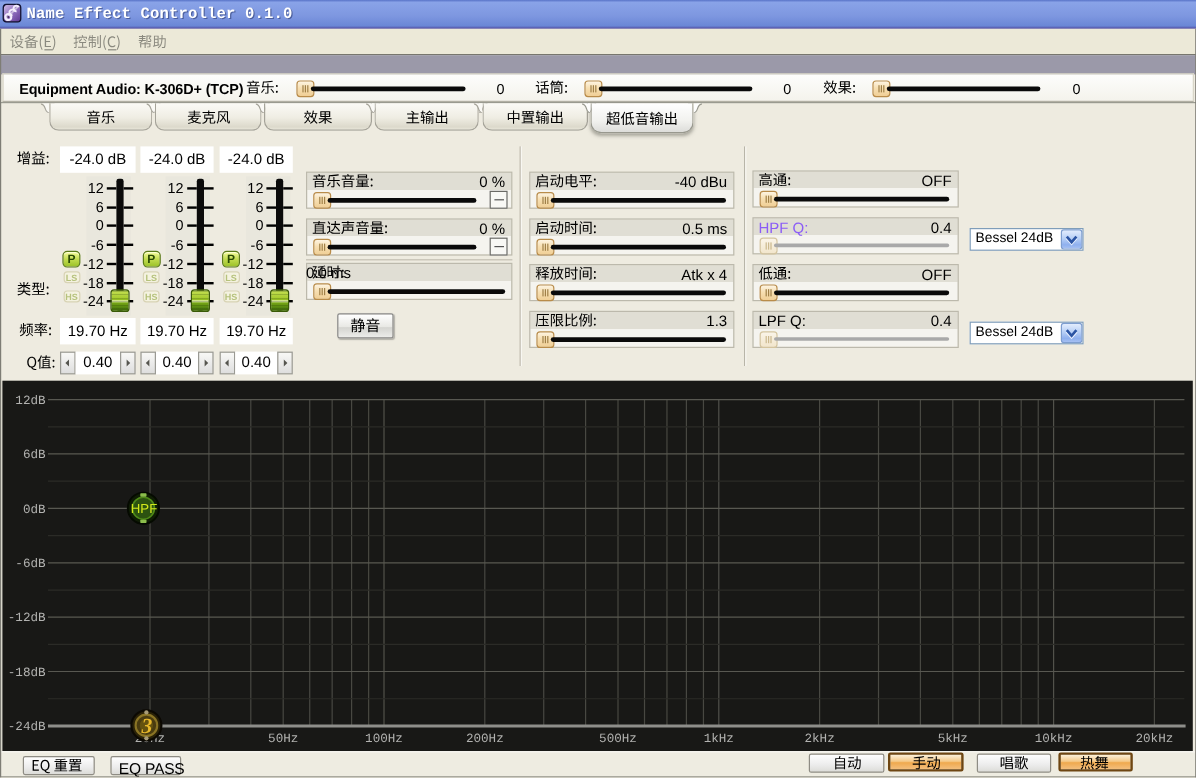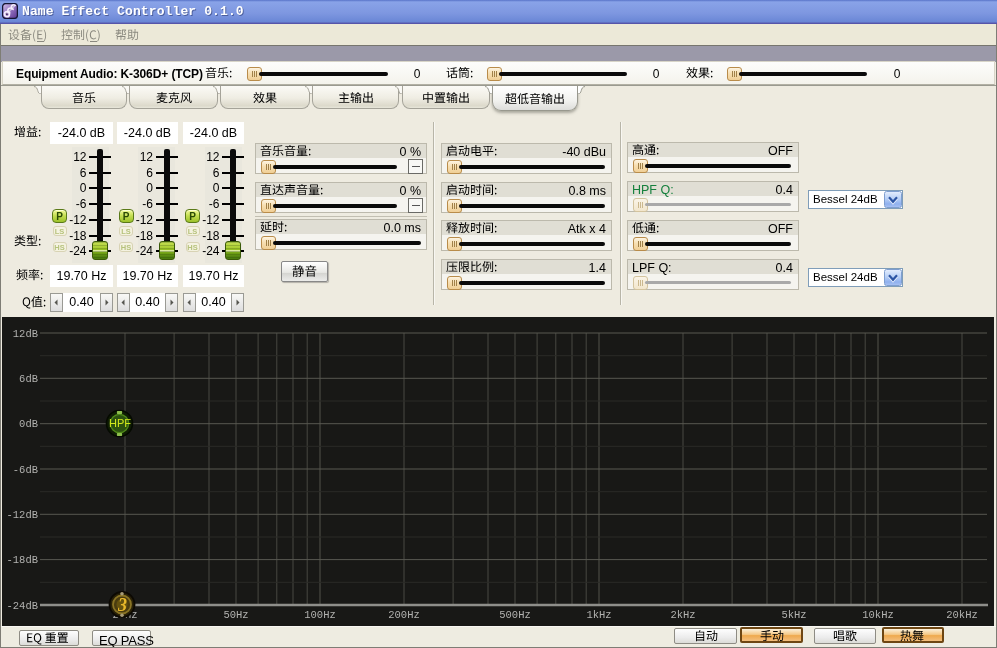--- a/index.html
+++ b/index.html
@@ -285,21 +285,21 @@
 <div class="abs" style="left:268px;top:202.5px;width:1px;height:6px;background:#a08048"></div>
 <div class="abs" style="left:270px;top:202.5px;width:1px;height:6px;background:#a08048"></div>
 <div class="abs" style="left:273px;top:203.5px;width:124px;height:4.5px;border-radius:2.5px;background:#0a0a0a"></div>
 <div class="abs" style="left:408px;top:197.5px;width:15px;height:15px;border:1px solid #6a6a66;background:#f8f8f5"></div>
 <div class="abs" style="left:411.5px;top:204.5px;width:8px;height:1.5px;background:#555"></div>
 <div class="abs" style="left:255px;top:216px;width:172px;height:1px;background:#c2bfb2"></div>
 <div class="abs" style="left:255px;top:219px;width:172px;height:31px;border:1px solid #bcb9ac;background:linear-gradient(#e0ded4,#e0ded4 48%,#f5f4ef 48%)"></div>
 <svg style="position:absolute;left:260px;top:218.3px;overflow:visible" width="29" height="17">
     <path transform="translate(0,13.2)" fill="#000" d="M5.2 -6.7V-1.5H11.4V-2.3H8.7V-5.3H11.3V-6.1H8.7V-8.7C9.6 -8.9 10.5 -9.1 11.2 -9.3L10.5 -10C9.2 -9.5 6.8 -9.1 4.7 -8.9C4.8 -8.7 5 -8.4 5 -8.1C5.9 -8.2 6.9 -8.4 7.8 -8.5V-2.3H6.1V-6.7ZM1.1 -4.7C1.1 -4.8 1.3 -4.9 1.4 -5H3.4C3.2 -3.9 2.9 -3 2.6 -2.2C2.2 -2.7 1.9 -3.3 1.6 -4.1L0.9 -3.9C1.2 -2.8 1.7 -2 2.2 -1.4C1.7 -0.6 1.1 -0 0.4 0.4C0.6 0.5 0.9 0.8 1.1 1C1.7 0.6 2.3 0 2.8 -0.8C4.1 0.4 5.9 0.6 8 0.6H11.2C11.3 0.4 11.5 -0 11.6 -0.2C11 -0.2 8.5 -0.2 8.1 -0.2C6.1 -0.2 4.4 -0.4 3.2 -1.5C3.7 -2.6 4.1 -4 4.3 -5.7L3.8 -5.9L3.6 -5.9H2.2C2.8 -6.8 3.5 -7.9 4.1 -9.1L3.5 -9.4L3.2 -9.3H0.6V-8.5H2.8C2.4 -7.5 1.7 -6.5 1.5 -6.2C1.3 -5.8 1 -5.5 0.8 -5.5C0.9 -5.3 1 -4.9 1.1 -4.7Z M17.7 -5.4C18.3 -4.5 19.1 -3.2 19.5 -2.5L20.3 -3C19.9 -3.7 19.1 -4.9 18.4 -5.8ZM15.9 -4.8V-2.1H13.8V-4.8ZM15.9 -5.6H13.8V-8.3H15.9ZM13 -9.1V-0.3H13.8V-1.3H16.7V-9.1ZM21.2 -10V-7.7H17.3V-6.8H21.2V-0.4C21.2 -0.2 21.1 -0.1 20.8 -0.1C20.6 -0 19.7 -0 18.7 -0.1C18.9 0.2 19 0.6 19.1 0.8C20.3 0.8 21 0.8 21.5 0.7C21.9 0.5 22.1 0.3 22.1 -0.4V-6.8H23.5V-7.7H22.1V-10Z M25.7 -4.7C26.1 -4.7 26.5 -5 26.5 -5.5C26.5 -6 26.1 -6.4 25.7 -6.4C25.2 -6.4 24.9 -6 24.9 -5.5C24.9 -5 25.2 -4.7 25.7 -4.7ZM25.7 0.2C26.1 0.2 26.5 -0.2 26.5 -0.7C26.5 -1.2 26.1 -1.5 25.7 -1.5C25.2 -1.5 24.9 -1.2 24.9 -0.7C24.9 -0.2 25.2 0.2 25.7 0.2Z"></path>
   </svg>
-<div class="abs" style="left:255px;top:221px;width:166px;text-align:right;font-size:12.5px;color:#000">0.0 ms</div>
+<div class="abs" style="left:255px;top:221px;width:166px;text-align:left;font-size:12.5px;color:#000">0.0 ms</div>
 <div class="abs" style="left:261px;top:235.5px;width:15px;height:14px;border:1px solid #b98c4a;border-radius:3px;background:linear-gradient(#fdf4e2,#f7dfb2 45%,#f0cf96)"></div>
 <div class="abs" style="left:266px;top:239.5px;width:1px;height:6px;background:#a08048"></div>
 <div class="abs" style="left:268px;top:239.5px;width:1px;height:6px;background:#a08048"></div>
 <div class="abs" style="left:270px;top:239.5px;width:1px;height:6px;background:#a08048"></div>
 <div class="abs" style="left:273px;top:240.5px;width:148px;height:4.5px;border-radius:2.5px;background:#0a0a0a"></div>
 <div class="abs" style="left:281px;top:261px;width:47px;height:21px;border:1px solid #888;border-radius:2px;background:linear-gradient(#fff,#e8e8e4 55%,#d4d4d0 58%,#ececea);box-shadow:1px 1px 1px rgba(0,0,0,0.25)"></div>
 <svg style="position:absolute;left:291.5px;top:262.2px;overflow:visible" width="27" height="18">
     <path transform="translate(0,13.8)" fill="#000" d="M2.9 -10.5V-9.4H0.8V-8.7H2.9V-7.9H1V-7.2H2.9V-6.4H0.5V-5.7H6.1V-6.4H3.7V-7.2H5.7V-7.9H3.7V-8.7H5.9V-9.4H3.7V-10.5ZM7.8 -8.6H9.5C9.2 -8.1 8.9 -7.6 8.6 -7.2H6.8C7.1 -7.6 7.5 -8.1 7.8 -8.6ZM7.7 -10.5C7.3 -9.3 6.5 -8.1 5.7 -7.3C5.9 -7.2 6.2 -6.9 6.4 -6.7L6.5 -6.8V-6.4H8.1V-5H5.9V-4.2H8.1V-2.8H6.4V-2H8.1V-0.1C8.1 0.1 8.1 0.1 7.9 0.1C7.7 0.1 7.2 0.2 6.5 0.1C6.7 0.4 6.8 0.8 6.8 1C7.7 1 8.2 1 8.6 0.8C8.9 0.7 9 0.4 9 -0.1V-2H10.5V-1.5H11.3V-4.2H12.1V-5H11.3V-7.2H9.5C9.9 -7.7 10.4 -8.4 10.7 -9L10.1 -9.4L10 -9.3H8.2C8.3 -9.7 8.5 -10 8.6 -10.3ZM10.5 -2.8H9V-4.2H10.5ZM10.5 -5H9V-6.4H10.5ZM2.1 -2.7H4.6V-1.8H2.1ZM2.1 -3.4V-4.3H4.6V-3.4ZM1.2 -5V1H2.1V-1.2H4.6V0.1C4.6 0.2 4.5 0.2 4.4 0.2C4.3 0.2 3.8 0.2 3.2 0.2C3.4 0.5 3.5 0.8 3.5 1C4.3 1 4.7 1 5.1 0.9C5.4 0.7 5.4 0.5 5.4 0.1V-5Z M17.9 -10.4C18.1 -10.1 18.3 -9.7 18.4 -9.4H13.9V-8.5H23.7V-9.4H19.5C19.4 -9.8 19.1 -10.2 18.9 -10.6ZM15.6 -8.2C15.9 -7.7 16.2 -7 16.3 -6.4H13.2V-5.6H24.3V-6.4H21.2C21.5 -7 21.8 -7.6 22.1 -8.2L21.1 -8.5C20.9 -7.9 20.5 -7 20.2 -6.4H16.9L17.3 -6.5C17.2 -7.1 16.9 -7.9 16.5 -8.4ZM15.8 -1.6H21.8V-0.3H15.8ZM15.8 -2.4V-3.7H21.8V-2.4ZM14.9 -4.5V1H15.8V0.5H21.8V1H22.7V-4.5Z"></path>
   </svg>
 <div class="abs" style="left:433px;top:122px;width:1px;height:183px;background:#b8b5a8"></div>
@@ -313,58 +313,58 @@
 <div class="abs" style="left:441px;top:145px;width:165px;text-align:right;font-size:12.5px;color:#000">-40 dBu</div>
 <div class="abs" style="left:447px;top:159.5px;width:15px;height:14px;border:1px solid #b98c4a;border-radius:3px;background:linear-gradient(#fdf4e2,#f7dfb2 45%,#f0cf96)"></div>
 <div class="abs" style="left:452px;top:163.5px;width:1px;height:6px;background:#a08048"></div>
 <div class="abs" style="left:454px;top:163.5px;width:1px;height:6px;background:#a08048"></div>
 <div class="abs" style="left:456px;top:163.5px;width:1px;height:6px;background:#a08048"></div>
 <div class="abs" style="left:459px;top:164.5px;width:146px;height:4.5px;border-radius:2.5px;background:#0a0a0a"></div>
 <div class="abs" style="left:441px;top:182px;width:171px;height:31px;border:1px solid #bcb9ac;background:linear-gradient(#e0ded4,#e0ded4 48%,#f5f4ef 48%)"></div>
 <svg style="position:absolute;left:446px;top:181.3px;overflow:visible" width="53" height="17">
     <path transform="translate(0,13.2)" fill="#000" d="M3.3 -3.7V0.9H4.2V0.1H9.7V0.9H10.6V-3.7ZM4.2 -0.7V-2.9H9.7V-0.7ZM5.2 -9.9C5.5 -9.4 5.8 -8.8 5.9 -8.4H1.8V-5.5C1.8 -3.7 1.7 -1.3 0.4 0.4C0.6 0.5 1 0.8 1.2 1C2.4 -0.7 2.7 -3.2 2.8 -5H10.4V-8.4H6.5L6.9 -8.5C6.7 -8.9 6.4 -9.6 6.1 -10.1ZM2.8 -7.5H9.5V-5.9H2.8Z M13.1 -9.1V-8.3H17.7V-9.1ZM19.8 -9.9C19.8 -9 19.8 -8.2 19.8 -7.3H18.1V-6.4H19.8C19.6 -3.7 19.1 -1.2 17.5 0.3C17.7 0.4 18 0.7 18.2 0.9C20 -0.7 20.5 -3.5 20.7 -6.4H22.4C22.3 -2.2 22.2 -0.6 21.8 -0.2C21.7 -0.1 21.6 -0 21.4 -0C21.1 -0 20.5 -0 19.8 -0.1C20 0.1 20.1 0.5 20.1 0.8C20.7 0.8 21.4 0.8 21.7 0.8C22.1 0.7 22.4 0.6 22.6 0.3C23 -0.2 23.2 -1.9 23.3 -6.9C23.3 -7 23.3 -7.3 23.3 -7.3H20.7C20.7 -8.2 20.7 -9 20.7 -9.9ZM13.1 -0.5 13.1 -0.5V-0.5C13.4 -0.7 13.8 -0.8 17.1 -1.6L17.4 -0.8L18.1 -1C17.9 -1.9 17.4 -3.3 16.9 -4.4L16.2 -4.2C16.4 -3.6 16.7 -3 16.9 -2.3L14 -1.7C14.5 -2.8 14.9 -4.2 15.2 -5.4H17.9V-6.2H12.6V-5.4H14.3C14 -4 13.5 -2.6 13.3 -2.2C13.1 -1.7 13 -1.4 12.8 -1.4C12.9 -1.1 13 -0.7 13.1 -0.5Z M29.7 -5.4C30.3 -4.5 31.1 -3.2 31.5 -2.5L32.3 -3C31.9 -3.7 31.1 -4.9 30.4 -5.8ZM27.9 -4.8V-2.1H25.8V-4.8ZM27.9 -5.6H25.8V-8.3H27.9ZM25 -9.1V-0.3H25.8V-1.3H28.7V-9.1ZM33.2 -10V-7.7H29.3V-6.8H33.2V-0.4C33.2 -0.2 33.1 -0.1 32.8 -0.1C32.6 -0 31.7 -0 30.7 -0.1C30.9 0.2 31 0.6 31.1 0.8C32.3 0.8 33 0.8 33.5 0.7C33.9 0.5 34.1 0.3 34.1 -0.4V-6.8H35.5V-7.7H34.1V-10Z M37.1 -7.4V1H38V-7.4ZM37.3 -9.5C37.8 -9 38.4 -8.2 38.7 -7.7L39.5 -8.2C39.2 -8.7 38.5 -9.4 38 -9.9ZM40.5 -3.5H43.4V-1.9H40.5ZM40.5 -5.9H43.4V-4.3H40.5ZM39.7 -6.6V-1.2H44.3V-6.6ZM40.2 -9.4V-8.6H46V-0.1C46 0 46 0.1 45.8 0.1C45.7 0.1 45.2 0.1 44.7 0.1C44.8 0.3 44.9 0.7 45 0.9C45.7 0.9 46.2 0.9 46.5 0.8C46.8 0.6 47 0.4 47 -0.1V-9.4Z M49.7 -4.7C50.1 -4.7 50.5 -5 50.5 -5.5C50.5 -6 50.1 -6.4 49.7 -6.4C49.2 -6.4 48.9 -6 48.9 -5.5C48.9 -5 49.2 -4.7 49.7 -4.7ZM49.7 0.2C50.1 0.2 50.5 -0.2 50.5 -0.7C50.5 -1.2 50.1 -1.5 49.7 -1.5C49.2 -1.5 48.9 -1.2 48.9 -0.7C48.9 -0.2 49.2 0.2 49.7 0.2Z"></path>
   </svg>
-<div class="abs" style="left:441px;top:184px;width:165px;text-align:right;font-size:12.5px;color:#000">0.8 ms</div>
+<div class="abs" style="left:441px;top:184px;width:165px;text-align:right;font-size:12.5px;color:#000">0.5 ms</div>
 <div class="abs" style="left:447px;top:198.5px;width:15px;height:14px;border:1px solid #b98c4a;border-radius:3px;background:linear-gradient(#fdf4e2,#f7dfb2 45%,#f0cf96)"></div>
 <div class="abs" style="left:452px;top:202.5px;width:1px;height:6px;background:#a08048"></div>
 <div class="abs" style="left:454px;top:202.5px;width:1px;height:6px;background:#a08048"></div>
 <div class="abs" style="left:456px;top:202.5px;width:1px;height:6px;background:#a08048"></div>
 <div class="abs" style="left:459px;top:203.5px;width:146px;height:4.5px;border-radius:2.5px;background:#0a0a0a"></div>
 <div class="abs" style="left:441px;top:220px;width:171px;height:31px;border:1px solid #bcb9ac;background:linear-gradient(#e0ded4,#e0ded4 48%,#f5f4ef 48%)"></div>
 <svg style="position:absolute;left:446px;top:219.3px;overflow:visible" width="53" height="17">
     <path transform="translate(0,13.2)" fill="#000" d="M0.7 -8C1.1 -7.5 1.4 -6.7 1.6 -6.3L2.2 -6.5C2.1 -7 1.7 -7.7 1.3 -8.2ZM4.6 -8.3C4.4 -7.8 4 -7 3.7 -6.5L4.3 -6.3C4.6 -6.8 5 -7.5 5.3 -8.1ZM5.6 -9.5V-8.7H6.1C6.5 -7.8 7.1 -7.1 7.7 -6.5C6.8 -6 5.9 -5.5 5 -5.3V-5.7H3.4V-8.9C4.1 -9 4.7 -9.1 5.2 -9.3L4.7 -10C3.7 -9.7 2 -9.4 0.5 -9.3C0.6 -9.1 0.7 -8.8 0.7 -8.6C1.3 -8.7 1.9 -8.7 2.6 -8.8V-5.7H0.6V-5H2.4C1.9 -3.8 1.1 -2.4 0.4 -1.7C0.5 -1.5 0.7 -1.1 0.8 -0.8C1.4 -1.5 2.1 -2.6 2.6 -3.7V1H3.4V-3.9C3.9 -3.4 4.4 -2.7 4.6 -2.4L5.2 -3C4.9 -3.3 3.8 -4.5 3.4 -4.8V-5H5V-5.2C5.1 -5.1 5.3 -4.8 5.4 -4.5C6.4 -4.9 7.4 -5.4 8.3 -6C9.2 -5.3 10.2 -4.8 11.2 -4.5C11.3 -4.8 11.5 -5.1 11.7 -5.3C10.7 -5.5 9.8 -5.9 9 -6.5C10 -7.2 10.8 -8.1 11.3 -9.2L10.8 -9.5L10.6 -9.5ZM10.1 -8.7C9.6 -8 9 -7.4 8.4 -6.9C7.8 -7.4 7.3 -8 6.9 -8.7ZM7.9 -4.9V-3.8H5.7V-3H7.9V-1.8H5.2V-1H7.9V1H8.8V-1H11.4V-1.8H8.8V-3H10.9V-3.8H8.8V-4.9Z M14.5 -9.9C14.7 -9.4 15 -8.7 15.1 -8.2L15.9 -8.5C15.8 -8.9 15.5 -9.6 15.3 -10.1ZM12.5 -8.1V-7.3H13.9V-4.8C13.9 -3.1 13.8 -1.2 12.3 0.4C12.5 0.5 12.8 0.8 13 0.9C14.6 -0.8 14.8 -2.8 14.8 -4.8V-4.9H16.5C16.4 -1.6 16.3 -0.4 16.1 -0.1C16 0 15.9 0 15.7 0C15.5 0 15.1 0 14.6 -0C14.7 0.2 14.8 0.6 14.8 0.8C15.3 0.9 15.8 0.9 16.1 0.8C16.5 0.8 16.6 0.7 16.8 0.4C17.2 0 17.2 -1.3 17.3 -5.3C17.3 -5.4 17.3 -5.7 17.3 -5.7H14.8V-7.3H17.9V-8.1ZM19.5 -7H21.8C21.5 -5.5 21.2 -4.2 20.6 -3.1C20.1 -4.2 19.7 -5.5 19.5 -6.9ZM19.3 -10.1C19 -8 18.3 -6 17.3 -4.7C17.5 -4.6 17.9 -4.2 18 -4.1C18.4 -4.5 18.7 -5 18.9 -5.6C19.2 -4.3 19.6 -3.2 20.1 -2.2C19.4 -1.2 18.4 -0.4 17.2 0.2C17.4 0.4 17.6 0.8 17.7 1C18.9 0.4 19.8 -0.4 20.6 -1.4C21.2 -0.4 22 0.4 23 0.9C23.2 0.7 23.4 0.3 23.7 0.2C22.6 -0.3 21.8 -1.1 21.1 -2.2C21.9 -3.5 22.3 -5.1 22.7 -7H23.5V-7.8H19.8C20 -8.5 20.1 -9.2 20.3 -9.9Z M29.7 -5.4C30.3 -4.5 31.1 -3.2 31.5 -2.5L32.3 -3C31.9 -3.7 31.1 -4.9 30.4 -5.8ZM27.9 -4.8V-2.1H25.8V-4.8ZM27.9 -5.6H25.8V-8.3H27.9ZM25 -9.1V-0.3H25.8V-1.3H28.7V-9.1ZM33.2 -10V-7.7H29.3V-6.8H33.2V-0.4C33.2 -0.2 33.1 -0.1 32.8 -0.1C32.6 -0 31.7 -0 30.7 -0.1C30.9 0.2 31 0.6 31.1 0.8C32.3 0.8 33 0.8 33.5 0.7C33.9 0.5 34.1 0.3 34.1 -0.4V-6.8H35.5V-7.7H34.1V-10Z M37.1 -7.4V1H38V-7.4ZM37.3 -9.5C37.8 -9 38.4 -8.2 38.7 -7.7L39.5 -8.2C39.2 -8.7 38.5 -9.4 38 -9.9ZM40.5 -3.5H43.4V-1.9H40.5ZM40.5 -5.9H43.4V-4.3H40.5ZM39.7 -6.6V-1.2H44.3V-6.6ZM40.2 -9.4V-8.6H46V-0.1C46 0 46 0.1 45.8 0.1C45.7 0.1 45.2 0.1 44.7 0.1C44.8 0.3 44.9 0.7 45 0.9C45.7 0.9 46.2 0.9 46.5 0.8C46.8 0.6 47 0.4 47 -0.1V-9.4Z M49.7 -4.7C50.1 -4.7 50.5 -5 50.5 -5.5C50.5 -6 50.1 -6.4 49.7 -6.4C49.2 -6.4 48.9 -6 48.9 -5.5C48.9 -5 49.2 -4.7 49.7 -4.7ZM49.7 0.2C50.1 0.2 50.5 -0.2 50.5 -0.7C50.5 -1.2 50.1 -1.5 49.7 -1.5C49.2 -1.5 48.9 -1.2 48.9 -0.7C48.9 -0.2 49.2 0.2 49.7 0.2Z"></path>
   </svg>
 <div class="abs" style="left:441px;top:222px;width:165px;text-align:right;font-size:12.5px;color:#000">Atk x 4</div>
 <div class="abs" style="left:447px;top:236.5px;width:15px;height:14px;border:1px solid #b98c4a;border-radius:3px;background:linear-gradient(#fdf4e2,#f7dfb2 45%,#f0cf96)"></div>
 <div class="abs" style="left:452px;top:240.5px;width:1px;height:6px;background:#a08048"></div>
 <div class="abs" style="left:454px;top:240.5px;width:1px;height:6px;background:#a08048"></div>
 <div class="abs" style="left:456px;top:240.5px;width:1px;height:6px;background:#a08048"></div>
 <div class="abs" style="left:459px;top:241.5px;width:146px;height:4.5px;border-radius:2.5px;background:#0a0a0a"></div>
 <div class="abs" style="left:441px;top:259px;width:171px;height:31px;border:1px solid #bcb9ac;background:linear-gradient(#e0ded4,#e0ded4 48%,#f5f4ef 48%)"></div>
 <svg style="position:absolute;left:446px;top:258.3px;overflow:visible" width="53" height="17">
     <path transform="translate(0,13.2)" fill="#000" d="M8.2 -3.3C8.9 -2.7 9.6 -1.9 9.9 -1.4L10.6 -1.9C10.2 -2.4 9.5 -3.1 8.9 -3.7ZM1.4 -9.5V-5.6C1.4 -3.8 1.3 -1.3 0.4 0.5C0.6 0.6 1 0.8 1.1 1C2.1 -0.9 2.2 -3.7 2.2 -5.6V-8.6H11.5V-9.5ZM6.4 -8V-5.4H3.1V-4.5H6.4V-0.4H2.3V0.4H11.4V-0.4H7.3V-4.5H10.8V-5.4H7.3V-8Z M13.1 -9.6V0.9H13.9V-8.8H15.6C15.4 -8 15 -6.9 14.7 -6.1C15.6 -5.1 15.8 -4.3 15.8 -3.6C15.8 -3.2 15.7 -2.9 15.5 -2.8C15.4 -2.7 15.3 -2.7 15.2 -2.7C15 -2.7 14.7 -2.7 14.4 -2.7C14.6 -2.4 14.7 -2.1 14.7 -1.9C14.9 -1.9 15.3 -1.9 15.5 -1.9C15.7 -1.9 15.9 -2 16.1 -2.1C16.5 -2.4 16.6 -2.9 16.6 -3.5C16.6 -4.3 16.4 -5.1 15.5 -6.2C15.9 -7.1 16.4 -8.3 16.7 -9.3L16.1 -9.6L16 -9.6ZM21.7 -6.6V-5.1H18.2V-6.6ZM21.7 -7.3H18.2V-8.8H21.7ZM17.3 1C17.5 0.8 17.9 0.7 20.4 0C20.3 -0.2 20.3 -0.6 20.3 -0.8L18.2 -0.3V-4.3H19.3C19.9 -1.9 21.1 -0 23 0.9C23.1 0.6 23.4 0.3 23.6 0.1C22.6 -0.3 21.8 -1 21.3 -1.8C21.9 -2.2 22.7 -2.7 23.3 -3.3L22.7 -3.9C22.2 -3.4 21.5 -2.9 20.9 -2.5C20.6 -3 20.3 -3.6 20.1 -4.3H22.6V-9.6H17.3V-0.6C17.3 -0.1 17.1 0.1 16.9 0.2C17 0.4 17.2 0.8 17.3 1Z M25.5 0.9C25.8 0.7 26.2 0.5 29.5 -0.6C29.5 -0.8 29.4 -1.2 29.4 -1.5L26.5 -0.6V-5.5H29.5V-6.4H26.5V-9.9H25.5V-0.8C25.5 -0.3 25.3 -0 25.1 0.1C25.2 0.3 25.4 0.6 25.5 0.9ZM30.4 -10V-1C30.4 0.3 30.7 0.6 31.9 0.6C32.1 0.6 33.5 0.6 33.7 0.6C35 0.6 35.2 -0.2 35.3 -2.6C35.1 -2.6 34.7 -2.8 34.4 -3C34.4 -0.8 34.3 -0.2 33.7 -0.2C33.4 -0.2 32.2 -0.2 32 -0.2C31.4 -0.2 31.3 -0.3 31.3 -1V-4.5C32.7 -5.3 34.1 -6.2 35.1 -7.1L34.4 -7.9C33.6 -7.1 32.5 -6.2 31.3 -5.5V-10Z M44.3 -8.7V-2H45.1V-8.7ZM46.2 -10V-0.3C46.2 -0.1 46.2 -0 46 0C45.8 0 45.1 0 44.4 -0C44.5 0.2 44.7 0.6 44.7 0.9C45.6 0.9 46.2 0.9 46.6 0.7C46.9 0.6 47.1 0.3 47.1 -0.3V-10ZM40.3 -3.5C40.7 -3.2 41.2 -2.7 41.6 -2.4C41 -1.2 40.3 -0.3 39.4 0.3C39.6 0.4 39.9 0.8 40 1C41.8 -0.3 43.1 -2.8 43.5 -6.6L43 -6.8L42.8 -6.8H41.3C41.4 -7.3 41.6 -7.9 41.7 -8.6H43.7V-9.4H39.6V-8.6H40.8C40.5 -6.6 39.9 -4.9 39 -3.7C39.2 -3.5 39.6 -3.3 39.7 -3.1C40.2 -3.9 40.7 -4.8 41 -5.9H42.6C42.4 -4.9 42.2 -4 41.9 -3.2C41.6 -3.5 41.1 -3.8 40.8 -4.1ZM38.5 -10.1C38.1 -8.3 37.3 -6.6 36.4 -5.4C36.5 -5.2 36.8 -4.7 36.9 -4.5C37.2 -4.9 37.4 -5.3 37.7 -5.8V0.9H38.5V-7.5C38.9 -8.3 39.1 -9.1 39.4 -9.8Z M49.7 -4.7C50.1 -4.7 50.5 -5 50.5 -5.5C50.5 -6 50.1 -6.4 49.7 -6.4C49.2 -6.4 48.9 -6 48.9 -5.5C48.9 -5 49.2 -4.7 49.7 -4.7ZM49.7 0.2C50.1 0.2 50.5 -0.2 50.5 -0.7C50.5 -1.2 50.1 -1.5 49.7 -1.5C49.2 -1.5 48.9 -1.2 48.9 -0.7C48.9 -0.2 49.2 0.2 49.7 0.2Z"></path>
   </svg>
-<div class="abs" style="left:441px;top:261px;width:165px;text-align:right;font-size:12.5px;color:#000">1.4</div>
+<div class="abs" style="left:441px;top:261px;width:165px;text-align:right;font-size:12.5px;color:#000">1.3</div>
 <div class="abs" style="left:447px;top:275.5px;width:15px;height:14px;border:1px solid #b98c4a;border-radius:3px;background:linear-gradient(#fdf4e2,#f7dfb2 45%,#f0cf96)"></div>
 <div class="abs" style="left:452px;top:279.5px;width:1px;height:6px;background:#a08048"></div>
 <div class="abs" style="left:454px;top:279.5px;width:1px;height:6px;background:#a08048"></div>
 <div class="abs" style="left:456px;top:279.5px;width:1px;height:6px;background:#a08048"></div>
 <div class="abs" style="left:459px;top:280.5px;width:146px;height:4.5px;border-radius:2.5px;background:#0a0a0a"></div>
 <div class="abs" style="left:627px;top:142px;width:172px;height:31px;border:1px solid #bcb9ac;background:linear-gradient(#e0ded4,#e0ded4 48%,#f5f4ef 48%)"></div>
 <svg style="position:absolute;left:632px;top:141.3px;overflow:visible" width="29" height="17">
     <path transform="translate(0,13.2)" fill="#000" d="M3.4 -6.7H8.6V-5.6H3.4ZM2.5 -7.4V-5H9.6V-7.4ZM5.3 -9.9 5.6 -8.8H0.7V-8H11.2V-8.8H6.6C6.5 -9.2 6.3 -9.7 6.2 -10.1ZM1.2 -4.3V0.9H2V-3.5H10V0C10 0.1 9.9 0.2 9.8 0.2C9.6 0.2 9 0.2 8.5 0.2C8.6 0.4 8.8 0.6 8.8 0.9C9.6 0.9 10.1 0.9 10.4 0.8C10.8 0.6 10.9 0.4 10.9 0V-4.3ZM3.4 -2.8V0.3H4.2V-0.3H8.5V-2.8ZM4.2 -2.1H7.7V-1H4.2Z M12.8 -9.1C13.5 -8.5 14.4 -7.6 14.8 -7L15.5 -7.6C15 -8.2 14.1 -9 13.4 -9.6ZM15.1 -5.6H12.5V-4.7H14.2V-1.3C13.7 -1.1 13.1 -0.6 12.5 0.1L13 0.8C13.6 0 14.2 -0.7 14.6 -0.7C14.9 -0.7 15.3 -0.3 15.8 0C16.7 0.5 17.7 0.7 19.1 0.7C20.4 0.7 22.5 0.6 23.4 0.6C23.4 0.3 23.5 -0.1 23.6 -0.3C22.4 -0.2 20.6 -0.1 19.2 -0.1C17.8 -0.1 16.8 -0.2 16 -0.7C15.6 -0.9 15.3 -1.2 15.1 -1.3ZM16.4 -9.6V-8.9H21.4C21 -8.6 20.3 -8.2 19.7 -7.9C19.2 -8.2 18.5 -8.4 18 -8.6L17.4 -8.1C18.2 -7.8 19 -7.4 19.8 -7.1H16.4V-0.9H17.2V-2.8H19.2V-0.9H20.1V-2.8H22.1V-1.8C22.1 -1.6 22.1 -1.6 21.9 -1.5C21.8 -1.5 21.3 -1.5 20.7 -1.6C20.8 -1.4 20.9 -1.1 21 -0.8C21.8 -0.8 22.3 -0.8 22.6 -1C22.9 -1.1 23 -1.3 23 -1.8V-7.1H21.4C21.2 -7.2 20.9 -7.4 20.5 -7.5C21.4 -8 22.4 -8.6 23 -9.3L22.4 -9.7L22.3 -9.6ZM22.1 -6.4V-5.3H20.1V-6.4ZM17.2 -4.6H19.2V-3.6H17.2ZM17.2 -5.3V-6.4H19.2V-5.3ZM22.1 -4.6V-3.6H20.1V-4.6Z M25.7 -4.7C26.1 -4.7 26.5 -5 26.5 -5.5C26.5 -6 26.1 -6.4 25.7 -6.4C25.2 -6.4 24.9 -6 24.9 -5.5C24.9 -5 25.2 -4.7 25.7 -4.7ZM25.7 0.2C26.1 0.2 26.5 -0.2 26.5 -0.7C26.5 -1.2 26.1 -1.5 25.7 -1.5C25.2 -1.5 24.9 -1.2 24.9 -0.7C24.9 -0.2 25.2 0.2 25.7 0.2Z"></path>
   </svg>
 <div class="abs" style="left:627px;top:144px;width:166px;text-align:right;font-size:12.5px;color:#000">OFF</div>
 <div class="abs" style="left:633px;top:158.5px;width:15px;height:14px;border:1px solid #b98c4a;border-radius:3px;background:linear-gradient(#fdf4e2,#f7dfb2 45%,#f0cf96)"></div>
 <div class="abs" style="left:638px;top:162.5px;width:1px;height:6px;background:#a08048"></div>
 <div class="abs" style="left:640px;top:162.5px;width:1px;height:6px;background:#a08048"></div>
 <div class="abs" style="left:642px;top:162.5px;width:1px;height:6px;background:#a08048"></div>
 <div class="abs" style="left:645px;top:163.5px;width:146px;height:4.5px;border-radius:2.5px;background:#0a0a0a"></div>
 <div class="abs" style="left:627px;top:181px;width:172px;height:31px;border:1px solid #bcb9ac;background:linear-gradient(#e0ded4,#e0ded4 48%,#f5f4ef 48%)"></div>
-<div class="abs" style="left:632px;top:183px;font-size:12.5px;color:#15803d">HPF Q:</div>
+<div class="abs" style="left:632px;top:183px;font-size:12.5px;color:#8b5cf6">HPF Q:</div>
 <div class="abs" style="left:627px;top:183px;width:166px;text-align:right;font-size:12.5px;color:#000">0.4</div>
 <div class="abs" style="left:633px;top:197.5px;width:15px;height:14px;border:1px solid #d4c49e;border-radius:3px;background:linear-gradient(#faf4e8,#f2e6cc)"></div>
 <div class="abs" style="left:638px;top:201.5px;width:1px;height:6px;background:#cbb88e"></div>
 <div class="abs" style="left:640px;top:201.5px;width:1px;height:6px;background:#cbb88e"></div>
 <div class="abs" style="left:642px;top:201.5px;width:1px;height:6px;background:#cbb88e"></div>
 <div class="abs" style="left:645px;top:202.5px;width:146px;height:3.5px;border-radius:2px;background:#a9a9a9"></div>
 <div class="abs" style="left:627px;top:220px;width:172px;height:31px;border:1px solid #bcb9ac;background:linear-gradient(#e0ded4,#e0ded4 48%,#f5f4ef 48%)"></div>
 <svg style="position:absolute;left:632px;top:219.3px;overflow:visible" width="29" height="17">
     <path transform="translate(0,13.2)" fill="#000" d="M6.9 -1.6C7.3 -0.8 7.8 0.2 8 0.8L8.7 0.5C8.5 -0.1 8 -1.1 7.6 -1.8ZM3.2 -10C2.5 -8.2 1.4 -6.3 0.3 -5.1C0.4 -4.9 0.7 -4.4 0.8 -4.2C1.2 -4.7 1.6 -5.2 2 -5.8V0.9H2.9V-7.2C3.3 -8 3.7 -8.9 4 -9.8ZM4.4 1C4.6 0.9 4.9 0.7 7.1 0.1C7.1 -0.1 7 -0.4 7.1 -0.6L5.4 -0.2V-4.6H8.1C8.5 -1.4 9.2 0.8 10.5 0.9C11 0.9 11.4 0.3 11.6 -1.5C11.4 -1.6 11.1 -1.8 10.9 -1.9C10.9 -0.8 10.7 -0.2 10.5 -0.2C9.8 -0.3 9.3 -2 9 -4.6H11.4V-5.5H8.9C8.8 -6.5 8.7 -7.6 8.7 -8.7C9.5 -8.9 10.3 -9.1 10.9 -9.3L10.2 -10.1C8.8 -9.6 6.5 -9.1 4.5 -8.8L4.5 -8.8L4.5 -0.5C4.5 -0 4.2 0.2 4 0.3C4.2 0.4 4.3 0.8 4.4 1ZM8 -5.5H5.4V-8.1C6.2 -8.2 7 -8.4 7.8 -8.5C7.9 -7.5 7.9 -6.4 8 -5.5Z M12.8 -9.1C13.5 -8.5 14.4 -7.6 14.8 -7L15.5 -7.6C15 -8.2 14.1 -9 13.4 -9.6ZM15.1 -5.6H12.5V-4.7H14.2V-1.3C13.7 -1.1 13.1 -0.6 12.5 0.1L13 0.8C13.6 0 14.2 -0.7 14.6 -0.7C14.9 -0.7 15.3 -0.3 15.8 0C16.7 0.5 17.7 0.7 19.1 0.7C20.4 0.7 22.5 0.6 23.4 0.6C23.4 0.3 23.5 -0.1 23.6 -0.3C22.4 -0.2 20.6 -0.1 19.2 -0.1C17.8 -0.1 16.8 -0.2 16 -0.7C15.6 -0.9 15.3 -1.2 15.1 -1.3ZM16.4 -9.6V-8.9H21.4C21 -8.6 20.3 -8.2 19.7 -7.9C19.2 -8.2 18.5 -8.4 18 -8.6L17.4 -8.1C18.2 -7.8 19 -7.4 19.8 -7.1H16.4V-0.9H17.2V-2.8H19.2V-0.9H20.1V-2.8H22.1V-1.8C22.1 -1.6 22.1 -1.6 21.9 -1.5C21.8 -1.5 21.3 -1.5 20.7 -1.6C20.8 -1.4 20.9 -1.1 21 -0.8C21.8 -0.8 22.3 -0.8 22.6 -1C22.9 -1.1 23 -1.3 23 -1.8V-7.1H21.4C21.2 -7.2 20.9 -7.4 20.5 -7.5C21.4 -8 22.4 -8.6 23 -9.3L22.4 -9.7L22.3 -9.6ZM22.1 -6.4V-5.3H20.1V-6.4ZM17.2 -4.6H19.2V-3.6H17.2ZM17.2 -5.3V-6.4H19.2V-5.3ZM22.1 -4.6V-3.6H20.1V-4.6Z M25.7 -4.7C26.1 -4.7 26.5 -5 26.5 -5.5C26.5 -6 26.1 -6.4 25.7 -6.4C25.2 -6.4 24.9 -6 24.9 -5.5C24.9 -5 25.2 -4.7 25.7 -4.7ZM25.7 0.2C26.1 0.2 26.5 -0.2 26.5 -0.7C26.5 -1.2 26.1 -1.5 25.7 -1.5C25.2 -1.5 24.9 -1.2 24.9 -0.7C24.9 -0.2 25.2 0.2 25.7 0.2Z"></path>
   </svg>

